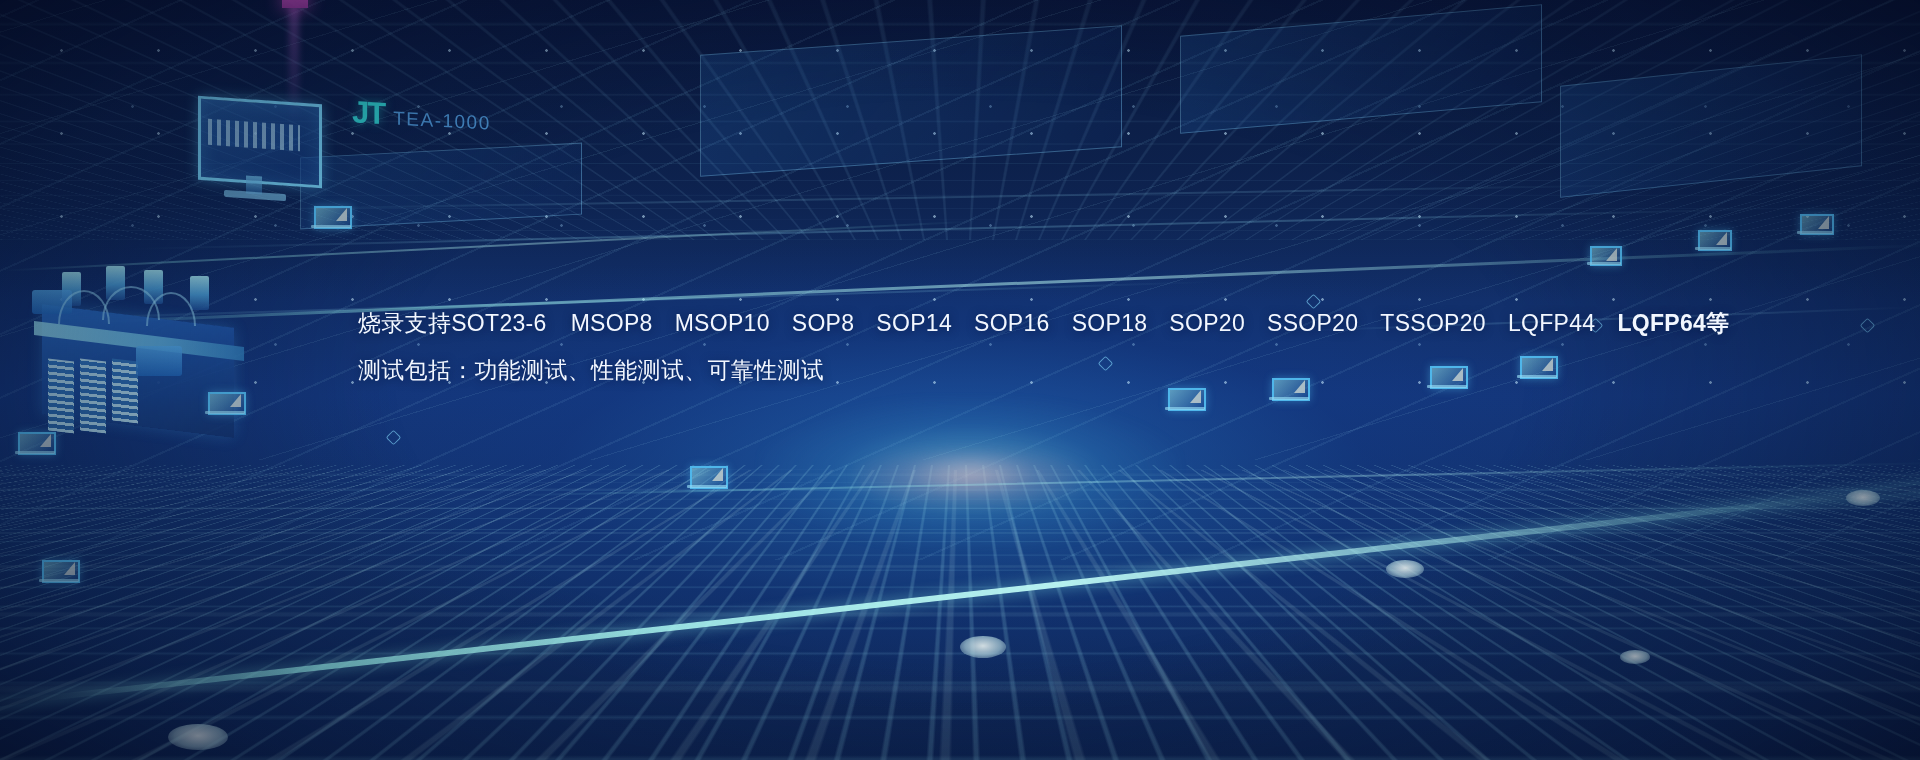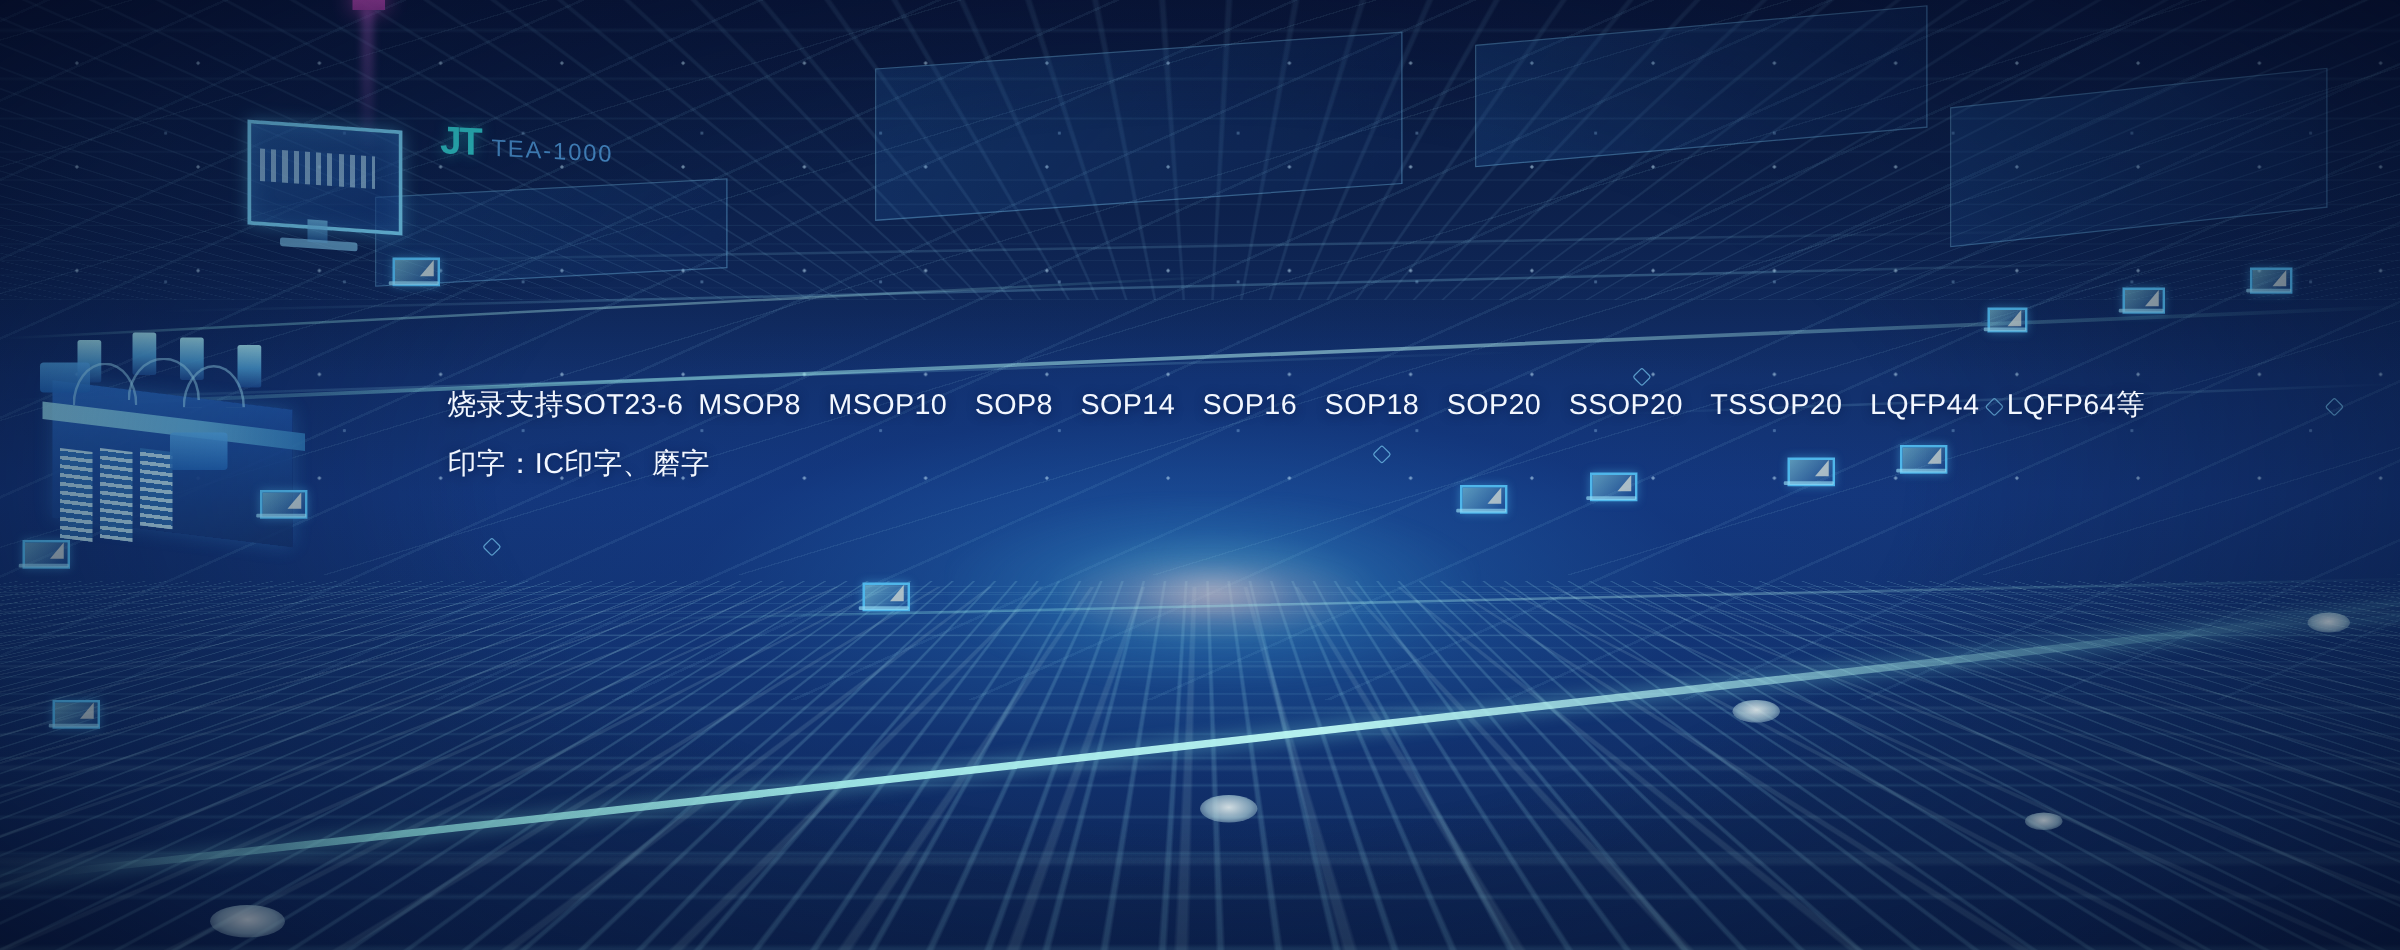--- a/index.html
+++ b/index.html
@@ -398,26 +398,26 @@
     text-shadow: 0 1px 8px rgba(6,26,70,0.8);
     white-space: nowrap;
     letter-spacing: 0.3px;
   }
   .pkg-row {
     display: flex;
     align-items: baseline;
     gap: 0;
   }
   .pkg-lead {
-    margin-right: 12px;
+    margin-right: 24px;
   }
   .pkg {
     margin-right: 22px;
   }
-  .pkg:last-child { margin-right: 16px; }
+  .pkg:last-child { margin-right: 16px; font-weight: bold; }
 
   
   .vignette {
     position: absolute;
     left: 0; top: 0; width: 1920px; height: 760px;
     background: radial-gradient(ellipse 1250px 620px at 50% 50%,
        rgba(0,0,0,0) 45%, rgba(4,14,40,0.40) 80%, rgba(3,10,32,0.70) 100%);
     pointer-events: none;
   }
 </style>
@@ -569,20 +569,20 @@
         <span class="pkg">SOP14</span>
         <span class="pkg">SOP16</span>
         <span class="pkg">SOP18</span>
         <span class="pkg">SOP20</span>
         <span class="pkg">SSOP20</span>
         <span class="pkg">TSSOP20</span>
         <span class="pkg">LQFP44</span>
         <span class="pkg">LQFP64等</span>
       </li>
 
-
-      <li class="subline">印字：IC印字、磨字</li>
+      <li class="subline">测试包括：功能测试、性能测试、可靠性测试</li>
+
 
     </ul>
   </div>
 
   <div class="vignette"></div>
 </div>
 
 </body></html>

